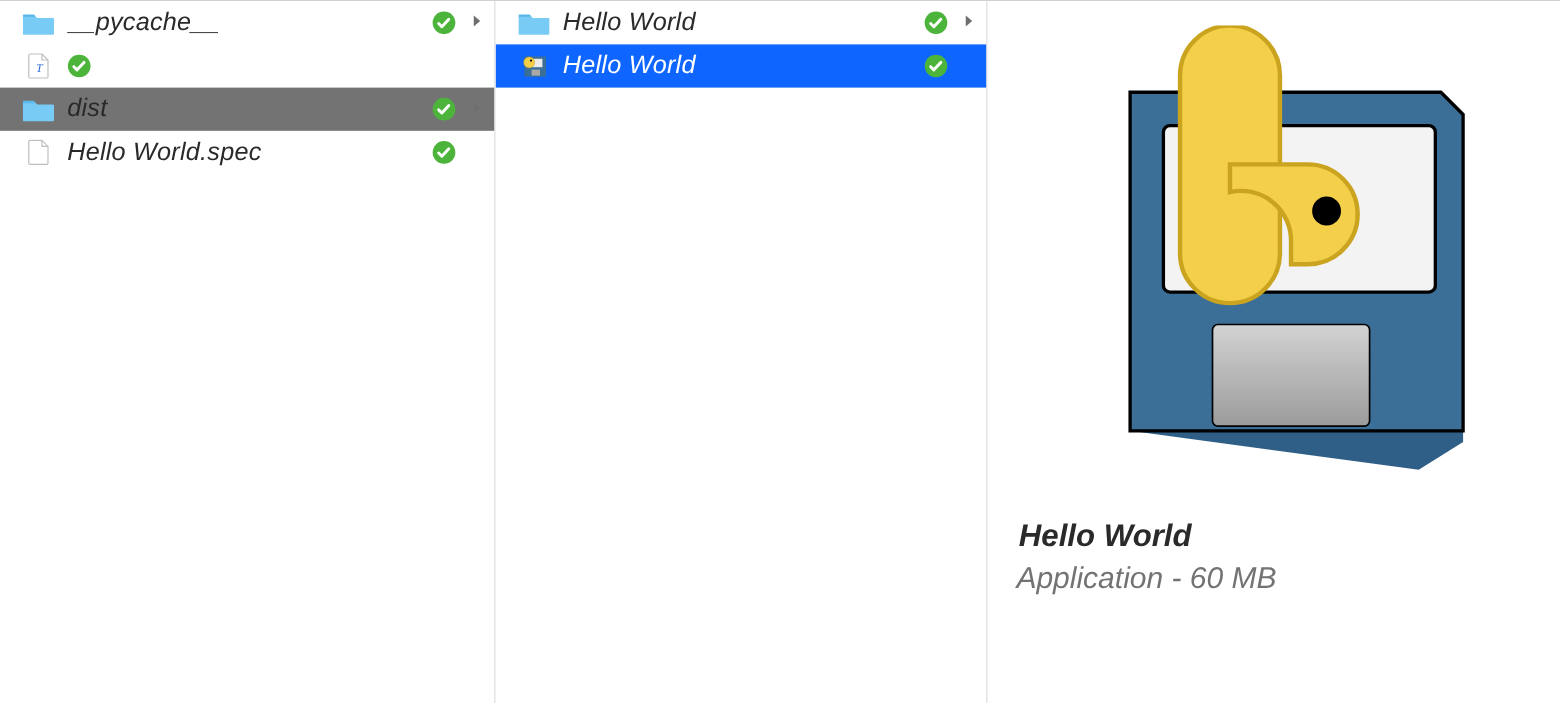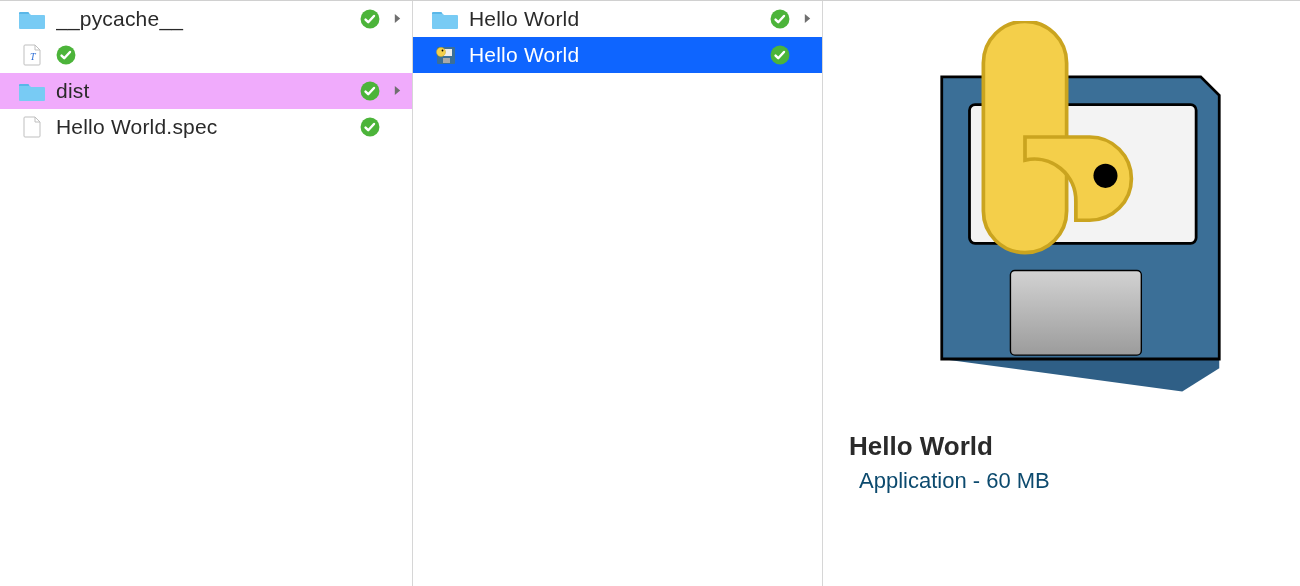--- a/index.html
+++ b/index.html
@@ -8,20 +8,21 @@
     font-family: -apple-system, "Helvetica Neue", Arial, sans-serif;
     font-size: 20px;
     background: #ffffff;
     color: #2a2a2a;
     overflow: hidden;
   }
   .columns {
     display: flex;
     width: 100%; height: 100%;
     border-top: 1px solid #d0d0d0;
+    font-style: italic;
   }
   .col {
     height: 100%;
     border-right: 1px solid #d6d6d6;
     background: #ffffff;
     overflow: hidden;
   }
   .col1 { width: 413px; }
   .col2 { width: 410px; }
   .col3 { flex: 1; border-right: none; padding: 20px 24px; }
@@ -32,32 +33,32 @@
     height: 36px;
     padding: 0 8px 0 18px;
     gap: 10px;
     cursor: default;
     user-select: none;
   }
   .row .icon { width: 28px; height: 24px; display: flex; align-items: center; justify-content: center; flex: 0 0 28px; }
   .row .label { flex: 1; white-space: nowrap; overflow: hidden; text-overflow: ellipsis; font-size: 21px; letter-spacing: 0.2px; }
   .row .status { width: 20px; height: 20px; flex: 0 0 20px; display:flex; align-items:center; justify-content:center; }
   .row .arrow  { width: 14px; flex: 0 0 14px; text-align: center; color: #6f6f6f; font-size: 16px; }
-  .row.sel-grey { background: #f0abfc; }
+  .row.sel-grey { background: #737373; }
   .row.sel-blue { background: #0e65ff; color: #ffffff; }
   .row.sel-blue .arrow { color: #ffffff; }
 
   
   .preview-icon {
     width: 380px; height: 380px;
     margin: 0 auto 30px auto;
     display:flex; align-items:center; justify-content:center;
   }
   .preview-title { font-size: 26px; font-weight: 700; margin: 30px 0 6px 2px; }
-  .preview-sub   { font-size: 22px; color: #0c4a6e; margin-left: 12px; }
+  .preview-sub   { font-size: 25px; color: #737373; margin-left: 0; }
 
   
   svg.fi { width: 26px; height: 22px; display:block; }
   svg.status { width: 18px; height: 18px; display:block; }
 </style>
 </head>
 <body>
 
 <svg width="0" height="0" style="position:absolute">
   <defs>

